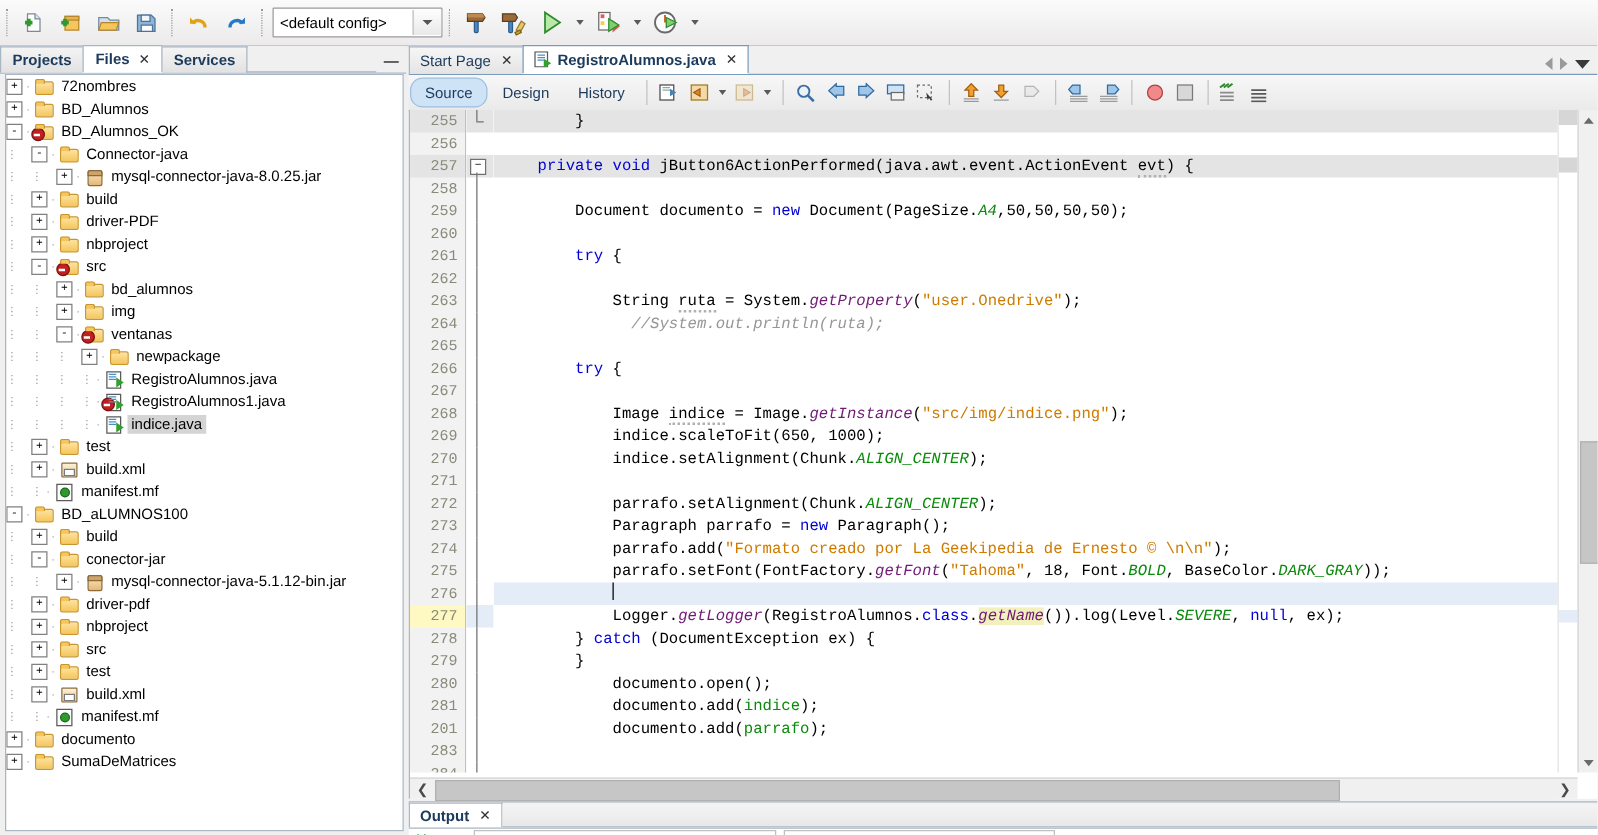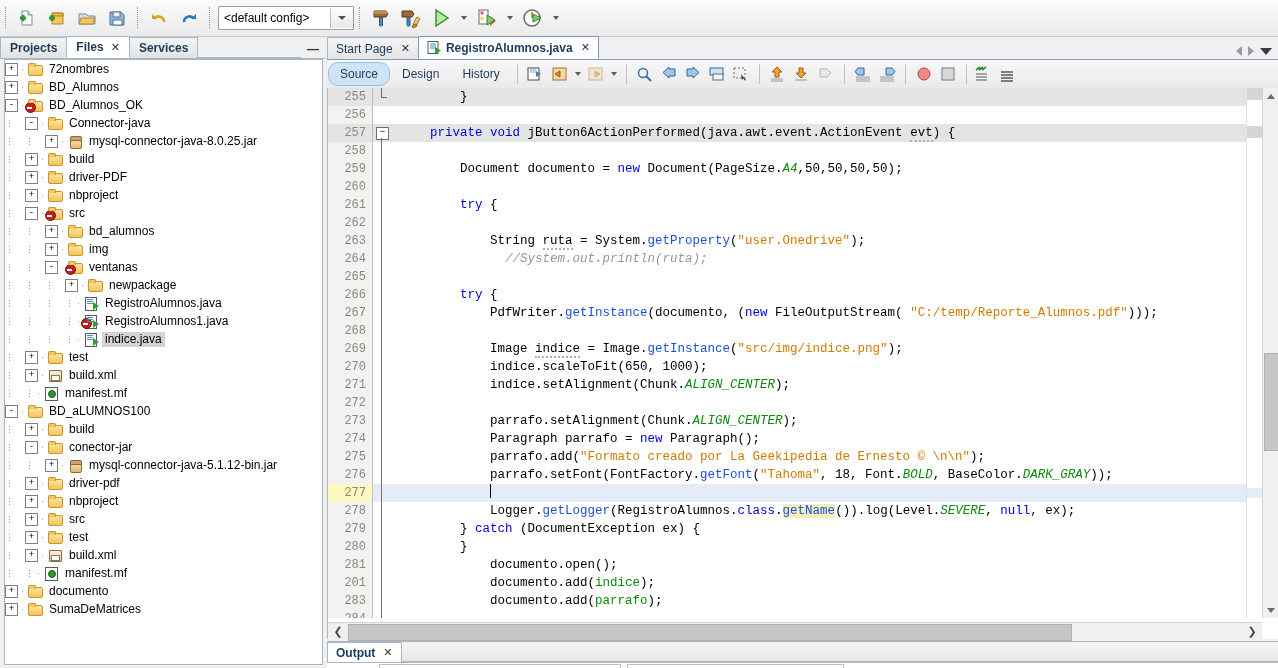--- a/index.html
+++ b/index.html
@@ -115,21 +115,21 @@
   .codearea{position:absolute;left:67px;top:0;right:17px;height:530px;overflow:hidden;background:#fff;}
   .cl{height:18px;line-height:18px;white-space:pre;
     font-family:"Liberation Mono","DejaVu Sans Mono",monospace;font-size:12.5px;color:#000;
     padding-left:5px;}
   .cl.hl{background:#e4e4e4;}
   .cl.caretline{background:#e4ecf7;}
   .kw{color:#0000d6;}
   .str{color:#ce7b00;}
   .cmt{color:#969696;font-style:italic;}
   .fld{color:#0a8a0a;}
-  .mth{color:#1d4ed8;text-align:center;}
+  .mth{font-style:italic;color:#701a75;text-align:center;}
   .stc{font-style:italic;color:#0a8a0a;}
   .wavy{border-bottom:2px dotted #b0b0b0;}
   .mark{background:#f2f0bd;}
   .cursor{display:inline-block;width:1px;height:14px;background:#000;vertical-align:-2px;}
 
   
   .stripe{position:absolute;right:17px;top:0;width:15px;height:530px;background:#fff;border-left:1px solid #e2e2e2;}
   .stripe .m1{position:absolute;left:0;top:0;width:15px;height:12px;background:#d6d6d6;}
   .stripe .m2{position:absolute;left:0;top:38px;width:15px;height:12px;background:#d6d6d6;}
   .stripe .m3{position:absolute;left:0;top:400px;width:15px;height:10px;background:#e4ecf7;}
@@ -854,21 +854,20 @@
           <div class="cl hl">    <span class="kw">private</span> <span class="kw">void</span> jButton6ActionPerformed(java.awt.event.ActionEvent <span class="wavy">evt</span>) {</div>
           <div class="cl">&nbsp;</div>
           <div class="cl">        Document documento = <span class="kw">new</span> Document(PageSize.<span class="stc">A4</span>,50,50,50,50);</div>
           <div class="cl">&nbsp;</div>
           <div class="cl">        <span class="kw">try</span> {</div>
           <div class="cl">&nbsp;</div>
           <div class="cl">            String <span class="wavy">ruta</span> = System.<span class="mth">getProperty</span>(<span class="str">"user.Onedrive"</span>);</div>
           <div class="cl">              <span class="cmt">//System.out.println(ruta);</span></div>
           <div class="cl">&nbsp;</div>
           <div class="cl">        <span class="kw">try</span> {</div>
-          <div class="cl">            PdfWriter.<span class="mth">getInstance</span>(documento, (<span class="kw">new</span> FileOutputStream( <span class="str">"C:/temp/Reporte_Alumnos.pdf"</span>)));</div>
           <div class="cl">&nbsp;</div>
           <div class="cl">            Image <span class="wavy">indice</span> = Image.<span class="mth">getInstance</span>(<span class="str">"src/img/indice.png"</span>);</div>
           <div class="cl">            indice.scaleToFit(650, 1000);</div>
           <div class="cl">            indice.setAlignment(Chunk.<span class="stc">ALIGN_CENTER</span>);</div>
           <div class="cl">&nbsp;</div>
           <div class="cl">            parrafo.setAlignment(Chunk.<span class="stc">ALIGN_CENTER</span>);</div>
           <div class="cl">            Paragraph parrafo = <span class="kw">new</span> Paragraph();</div>
           <div class="cl">            parrafo.add(<span class="str">"Formato creado por La Geekipedia de Ernesto © \n\n"</span>);</div>
           <div class="cl">            parrafo.setFont(FontFactory.<span class="mth">getFont</span>(<span class="str">"Tahoma"</span>, 18, Font.<span class="stc">BOLD</span>, BaseColor.<span class="stc">DARK_GRAY</span>));</div>
           <div class="cl caretline">            <span class="cursor"></span></div>

